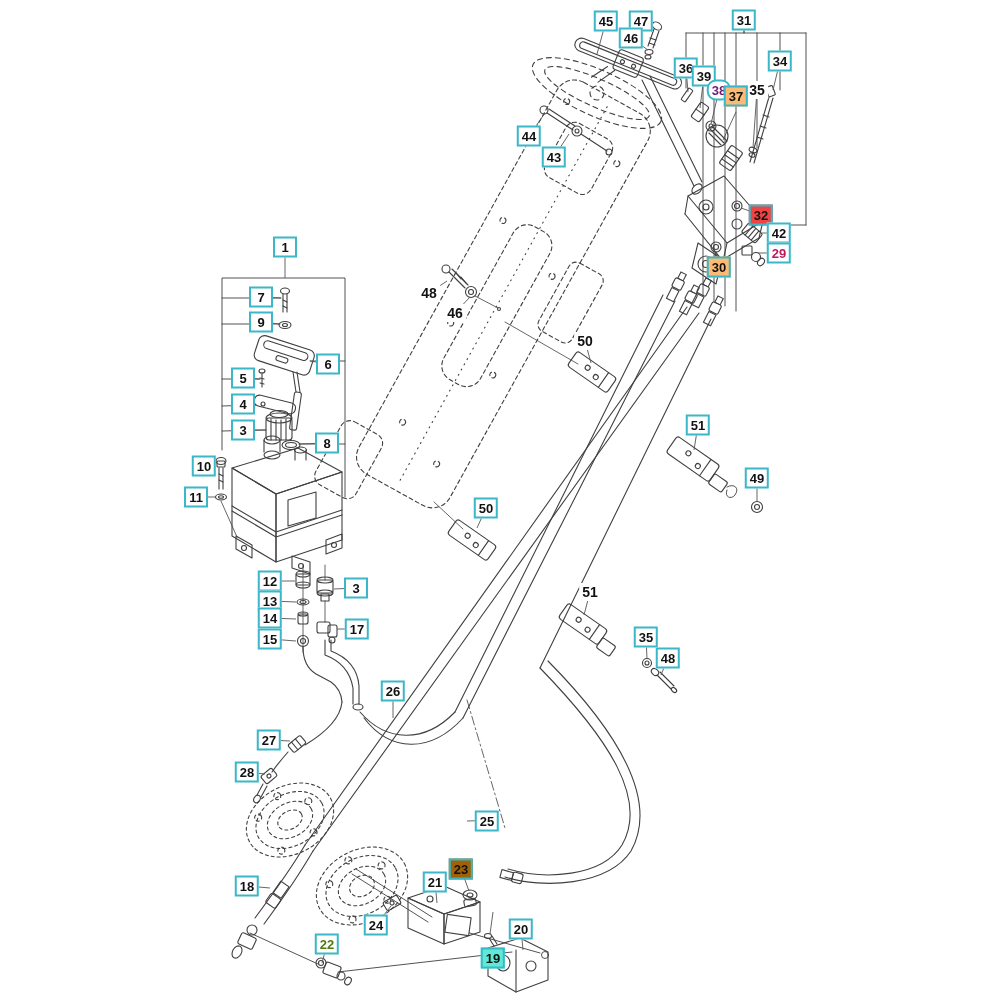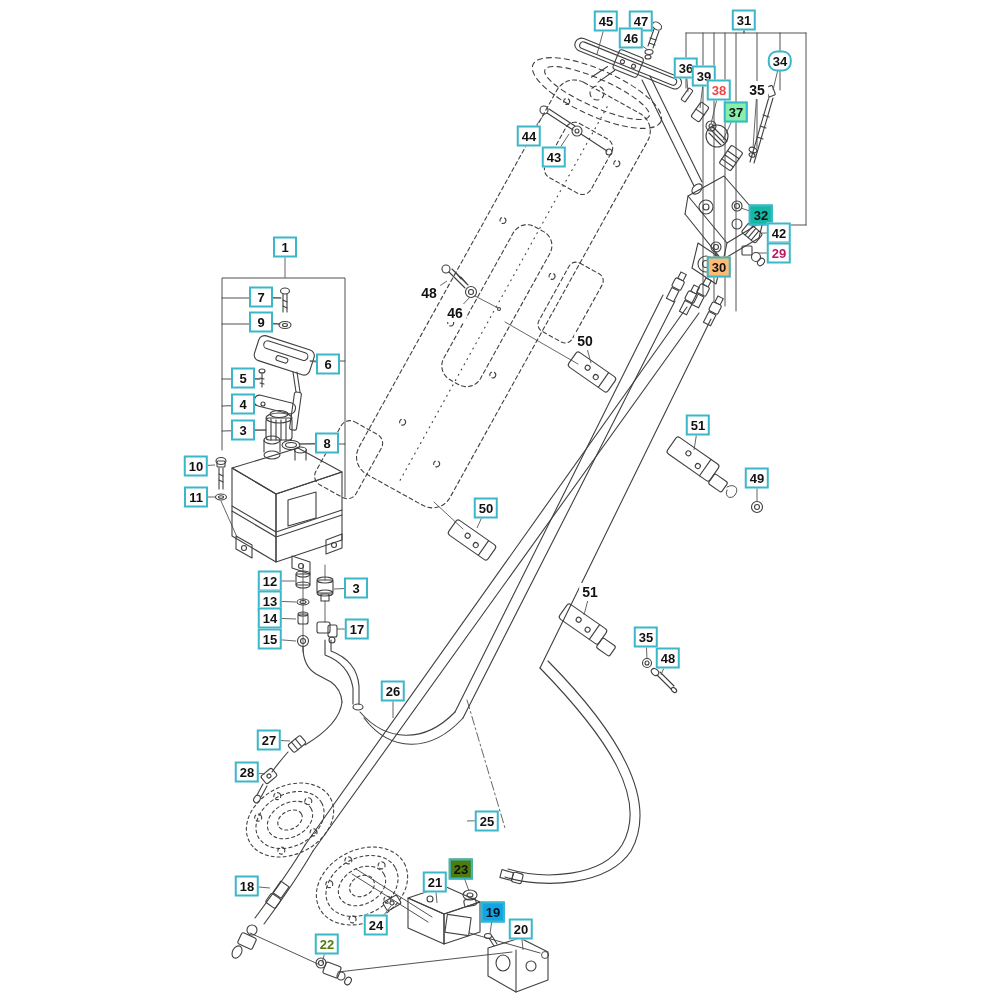--- a/index.html
+++ b/index.html
@@ -527,60 +527,60 @@
       <line x1="327" y1="944" x2="322" y2="963" stroke="#555555" stroke-width="0.9"></line>
     </svg>
 
   <div style="position:absolute;left:0;top:0;width:848px;height:1000px;">
       <div class="callout boxed" style="left: 606px; top: 21px; color: rgb(17, 17, 17); background: rgb(255, 255, 255);">45</div>
       <div class="callout boxed" style="left: 641px; top: 21px; color: rgb(17, 17, 17); background: rgb(255, 255, 255);">47</div>
       <div class="callout boxed" style="left: 631px; top: 38px; color: rgb(17, 17, 17); background: rgb(255, 255, 255);">46</div>
       <div class="callout boxed" style="left: 744px; top: 20px; color: rgb(17, 17, 17); background: rgb(255, 255, 255);">31</div>
       <div class="callout boxed" style="left: 686px; top: 68px; color: rgb(17, 17, 17); background: rgb(255, 255, 255);">36</div>
       <div class="callout boxed" style="left: 704px; top: 76px; color: rgb(17, 17, 17); background: rgb(255, 255, 255);">39</div>
-      <div class="callout boxed" style="left: 719px; top: 90px; color: #ef4444; background: rgb(255, 255, 255);">38</div>
-      <div class="callout boxed" style="left: 780px; top: 61px; color: rgb(17, 17, 17); background: rgb(255, 255, 255); border-radius: 9px;">34</div>
+      <div class="callout boxed" style="left: 719px; top: 90px; color: #701a75; background: rgb(255, 255, 255); border-radius: 9px;">38</div>
+      <div class="callout boxed" style="left: 780px; top: 61px; color: rgb(17, 17, 17); background: rgb(255, 255, 255);">34</div>
       <div class="callout plain" style="left: 757px; top: 90px; color: rgb(17, 17, 17); background: rgb(255, 255, 255);">35</div>
-      <div class="callout boxed" style="left: 736px; top: 112px; color: rgb(17, 17, 17); background: #86efac;">37</div>
+      <div class="callout boxed" style="left: 736px; top: 96px; color: rgb(17, 17, 17); background: #fdba74;">37</div>
       <div class="callout boxed" style="left: 529px; top: 136px; color: rgb(17, 17, 17); background: rgb(255, 255, 255);">44</div>
       <div class="callout boxed" style="left: 554px; top: 157px; color: rgb(17, 17, 17); background: rgb(255, 255, 255);">43</div>
-      <div class="callout boxed" style="left: 761px; top: 215px; color: rgb(17, 17, 17); background: #14b8a6;">32</div>
+      <div class="callout boxed" style="left: 761px; top: 215px; color: rgb(17, 17, 17); background: #ef4444;">32</div>
       <div class="callout boxed" style="left: 779px; top: 233px; color: rgb(17, 17, 17); background: rgb(255, 255, 255);">42</div>
       <div class="callout boxed" style="left: 779px; top: 253px; color: #be185d; background: rgb(255, 255, 255);">29</div>
       <div class="callout boxed" style="left: 719px; top: 267px; color: rgb(17, 17, 17); background: #fdba74;">30</div>
       <div class="callout boxed" style="left: 285px; top: 247px; color: rgb(17, 17, 17); background: rgb(255, 255, 255);">1</div>
       <div class="callout boxed" style="left: 261px; top: 297px; color: rgb(17, 17, 17); background: rgb(255, 255, 255);">7</div>
       <div class="callout boxed" style="left: 261px; top: 322px; color: rgb(17, 17, 17); background: rgb(255, 255, 255);">9</div>
       <div class="callout plain" style="left: 429px; top: 293px; color: rgb(17, 17, 17); background: rgb(255, 255, 255);">48</div>
       <div class="callout plain" style="left: 455px; top: 313px; color: rgb(17, 17, 17); background: rgb(255, 255, 255);">46</div>
       <div class="callout boxed" style="left: 328px; top: 364px; color: rgb(17, 17, 17); background: rgb(255, 255, 255);">6</div>
       <div class="callout boxed" style="left: 243px; top: 378px; color: rgb(17, 17, 17); background: rgb(255, 255, 255);">5</div>
       <div class="callout boxed" style="left: 243px; top: 404px; color: rgb(17, 17, 17); background: rgb(255, 255, 255);">4</div>
       <div class="callout boxed" style="left: 243px; top: 430px; color: rgb(17, 17, 17); background: rgb(255, 255, 255);">3</div>
       <div class="callout boxed" style="left: 327px; top: 443px; color: rgb(17, 17, 17); background: rgb(255, 255, 255);">8</div>
       <div class="callout plain" style="left: 585px; top: 341px; color: rgb(17, 17, 17); background: rgb(255, 255, 255);">50</div>
-      <div class="callout boxed" style="left: 196px; top: 466px; color: rgb(17, 17, 17); background: rgb(255, 255, 255);">10</div>
+      <div class="callout boxed" style="left: 204px; top: 466px; color: rgb(17, 17, 17); background: rgb(255, 255, 255);">10</div>
       <div class="callout boxed" style="left: 196px; top: 497px; color: rgb(17, 17, 17); background: rgb(255, 255, 255);">11</div>
       <div class="callout boxed" style="left: 698px; top: 425px; color: rgb(17, 17, 17); background: rgb(255, 255, 255);">51</div>
       <div class="callout boxed" style="left: 757px; top: 478px; color: rgb(17, 17, 17); background: rgb(255, 255, 255);">49</div>
       <div class="callout boxed" style="left: 486px; top: 508px; color: rgb(17, 17, 17); background: rgb(255, 255, 255);">50</div>
       <div class="callout boxed" style="left: 270px; top: 581px; color: rgb(17, 17, 17); background: rgb(255, 255, 255);">12</div>
       <div class="callout boxed" style="left: 356px; top: 588px; color: rgb(17, 17, 17); background: rgb(255, 255, 255);">3</div>
       <div class="callout boxed" style="left: 270px; top: 601px; color: rgb(17, 17, 17); background: rgb(255, 255, 255);">13</div>
       <div class="callout boxed" style="left: 270px; top: 618px; color: rgb(17, 17, 17); background: rgb(255, 255, 255);">14</div>
       <div class="callout boxed" style="left: 357px; top: 629px; color: rgb(17, 17, 17); background: rgb(255, 255, 255);">17</div>
       <div class="callout boxed" style="left: 270px; top: 639px; color: rgb(17, 17, 17); background: rgb(255, 255, 255);">15</div>
       <div class="callout plain" style="left: 590px; top: 592px; color: rgb(17, 17, 17); background: rgb(255, 255, 255);">51</div>
       <div class="callout boxed" style="left: 646px; top: 637px; color: rgb(17, 17, 17); background: rgb(255, 255, 255);">35</div>
       <div class="callout boxed" style="left: 668px; top: 658px; color: rgb(17, 17, 17); background: rgb(255, 255, 255);">48</div>
       <div class="callout boxed" style="left: 393px; top: 691px; color: rgb(17, 17, 17); background: rgb(255, 255, 255);">26</div>
       <div class="callout boxed" style="left: 269px; top: 740px; color: rgb(17, 17, 17); background: rgb(255, 255, 255);">27</div>
       <div class="callout boxed" style="left: 247px; top: 772px; color: rgb(17, 17, 17); background: rgb(255, 255, 255);">28</div>
       <div class="callout boxed" style="left: 487px; top: 821px; color: rgb(17, 17, 17); background: rgb(255, 255, 255);">25</div>
       <div class="callout boxed" style="left: 247px; top: 886px; color: rgb(17, 17, 17); background: rgb(255, 255, 255);">18</div>
-      <div class="callout boxed" style="left: 461px; top: 869px; color: rgb(17, 17, 17); background: #4d7c0f;">23</div>
+      <div class="callout boxed" style="left: 461px; top: 869px; color: rgb(17, 17, 17); background: #a16207;">23</div>
       <div class="callout boxed" style="left: 435px; top: 882px; color: rgb(17, 17, 17); background: rgb(255, 255, 255);">21</div>
       <div class="callout boxed" style="left: 376px; top: 925px; color: rgb(17, 17, 17); background: rgb(255, 255, 255);">24</div>
-      <div class="callout boxed" style="left: 493px; top: 912px; color: rgb(17, 17, 17); background: #0ea5e9;">19</div>
+      <div class="callout boxed" style="left: 493px; top: 958px; color: rgb(17, 17, 17); background: #5eead4;">19</div>
       <div class="callout boxed" style="left: 521px; top: 929px; color: rgb(17, 17, 17); background: rgb(255, 255, 255);">20</div>
       <div class="callout boxed" style="left: 327px; top: 944px; color: #4d7c0f; background: rgb(255, 255, 255);">22</div>
     </div>
 </div>
 
 </body></html>

